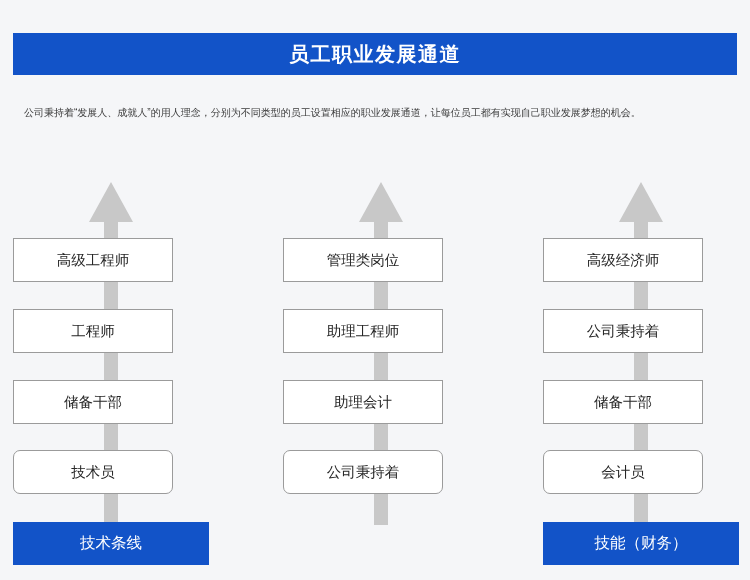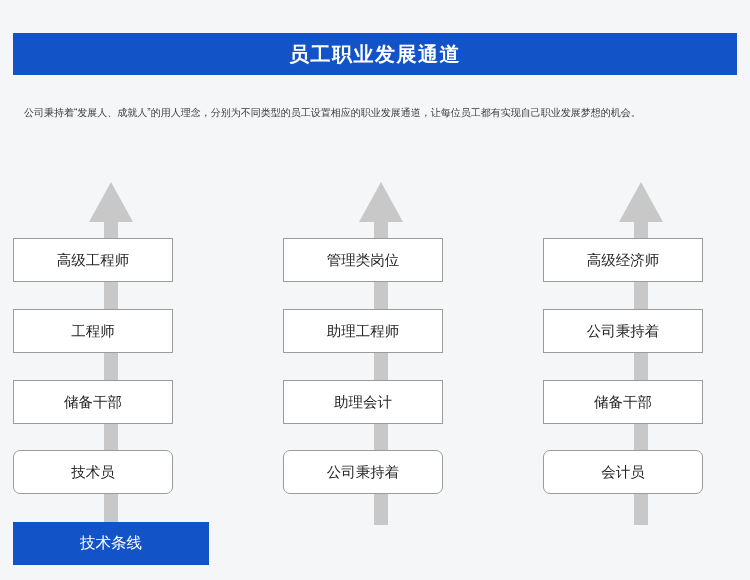--- a/index.html
+++ b/index.html
@@ -174,16 +174,17 @@
         <svg width="46" height="345" viewBox="0 0 46 345" xmlns="http://www.w3.org/2000/svg">
           <polygon points="23,2 45,42 30,42 30,345 16,345 16,42 1,42" fill="#c8c8c8"></polygon>
         </svg>
       </div>
       <div class="box-stack">
         <div class="level-box lvl-0">高级经济师</div>
         <div class="level-box lvl-1">公司秉持着</div>
         <div class="level-box lvl-2">储备干部</div>
         <div class="level-box lvl-3">会计员</div>
       </div>
+      <div class="footer-box">技能（财务）</div>
     </div>
 
   </div>
 </div>
 
 </body></html>

